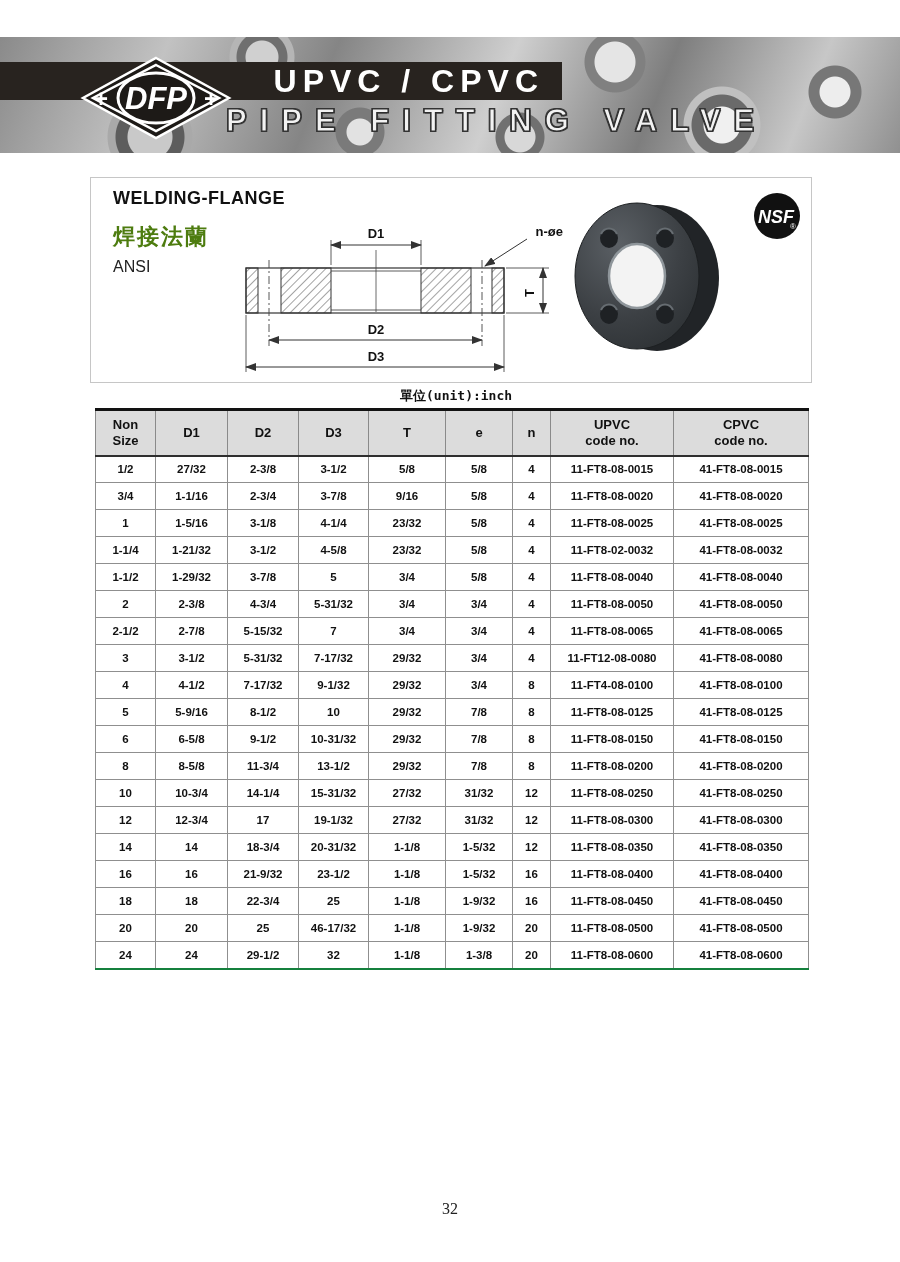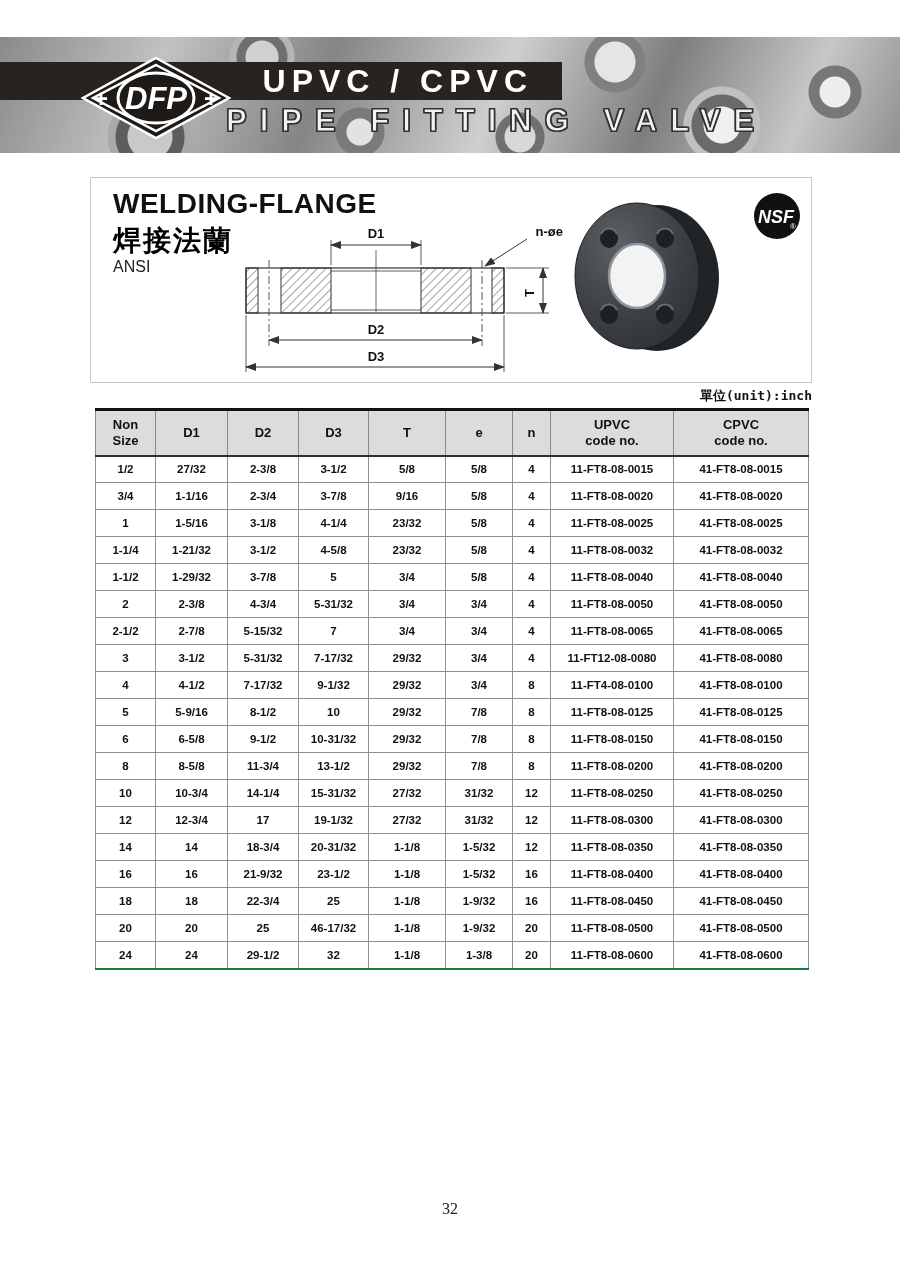--- a/index.html
+++ b/index.html
@@ -13,42 +13,42 @@
       radial-gradient(circle at 262px 20px, #d0d0d0 0 16px, #6f6f6f 17px 25px, #b5b5b5 26px 32px, transparent 33px),
       radial-gradient(circle at 360px 95px, #e2e2e2 0 13px, #7a7a7a 14px 24px, transparent 25px),
       radial-gradient(circle at 150px 100px, #c9c9c9 0 22px, #5d5d5d 23px 34px, #a9a9a9 35px 42px, transparent 43px),
       radial-gradient(circle at 615px 25px, #e5e5e5 0 20px, #808080 21px 30px, transparent 31px),
       radial-gradient(circle at 722px 88px, #f0f0f0 0 18px, #6a6a6a 19px 30px, #c0c0c0 31px 38px, transparent 39px),
       radial-gradient(circle at 835px 55px, #ededed 0 15px, #777777 16px 26px, transparent 27px),
       radial-gradient(circle at 520px 100px, #d8d8d8 0 15px, #707070 16px 24px, transparent 25px),
       linear-gradient(112deg, #8a8a8a 0%, #c2c2c2 18%, #858585 36%, #cfcfcf 55%, #7e7e7e 72%, #c7c7c7 88%, #909090 100%);
   }
   .band { position:absolute; left:0; top:25px; width:562px; height:38px; background:#28231f;
-    display:flex; align-items:center; justify-content:flex-end; padding-right:29px; }
+    display:flex; align-items:center; justify-content:flex-end; padding-right:18px; }
   .band-title { color:#ffffff; font-size:32px; font-weight:800; letter-spacing:6px; white-space:nowrap; }
   .banner-line2 { position:absolute; left:226px; top:66px; width:660px; white-space:nowrap;
     color:#f2f2f2; font-size:31px; font-weight:700; letter-spacing:13px;
     -webkit-text-stroke:1.2px #2e2e2e;
     text-shadow:1px 1px 0 #3a3a3a, -1px -1px 0 #3a3a3a, 1px -1px 0 #3a3a3a, -1px 1px 0 #3a3a3a; }
   .dfp-logo { position:absolute; left:80px; top:19px; width:152px; height:84px; }
 
   
   .panel { position:absolute; left:90px; top:177px; width:722px; height:206px;
     background:#ffffff; border:1px solid #c6c6c6; }
-  .panel-title { position:absolute; left:22px; top:10px; font-size:28px; font-weight:800;
+  .panel-title { position:absolute; left:22px; top:10px; font-size:18px; font-weight:800;
     letter-spacing:0.5px; color:#111; }
-  .panel-zh { position:absolute; left:22px; top:44px; font-size:28px; font-weight:700;
-    letter-spacing:2px; color:#000000; }
+  .panel-zh { position:absolute; left:22px; top:44px; font-size:22px; font-weight:700;
+    letter-spacing:2px; color:#4d7c0f; }
   .panel-ansi { position:absolute; left:22px; top:80px; font-size:16px; color:#222; }
   .diagram { position:absolute; left:128px; top:44px; }
   .flange-photo { position:absolute; left:468px; top:12px; }
   .nsf { position:absolute; left:660px; top:13px; }
 
   
-  .unit-note { position:absolute; left:400px; top:387px; width:412px; text-align:right;
+  .unit-note { position:absolute; left:400px; top:387px; width:412px; text-align:left;
     font-family:"DejaVu Sans Mono", monospace; font-size:13px; font-weight:700; color:#111; }
 
   
   .spec-table { position:absolute; left:95px; top:408px; width:713px;
     border-collapse:collapse; table-layout:fixed; }
   .spec-table th { background:#dcdcdc; border:1px solid #8a8a8a; border-top:3px solid #121212;
     border-bottom:2px solid #2f2f2f; height:46px; font-size:13px; font-weight:700; color:#111;
     text-align:center; vertical-align:middle; line-height:1.25; }
   .spec-table td { border:1px solid #8f8f8f; height:27px; font-size:11.5px; font-weight:700;
     color:#111; text-align:center; vertical-align:middle; padding:0 2px; }
@@ -239,21 +239,21 @@
           <td>41-FT8-08-0025</td>
         </tr>
         <tr>
           <td>1-1/4</td>
           <td>1-21/32</td>
           <td>3-1/2</td>
           <td>4-5/8</td>
           <td>23/32</td>
           <td>5/8</td>
           <td>4</td>
-          <td>11-FT8-08-0032</td>
+          <td>11-FT8-02-0032</td>
           <td>41-FT8-08-0032</td>
         </tr>
         <tr>
           <td>1-1/2</td>
           <td>1-29/32</td>
           <td>3-7/8</td>
           <td>5</td>
           <td>3/4</td>
           <td>5/8</td>
           <td>4</td>

